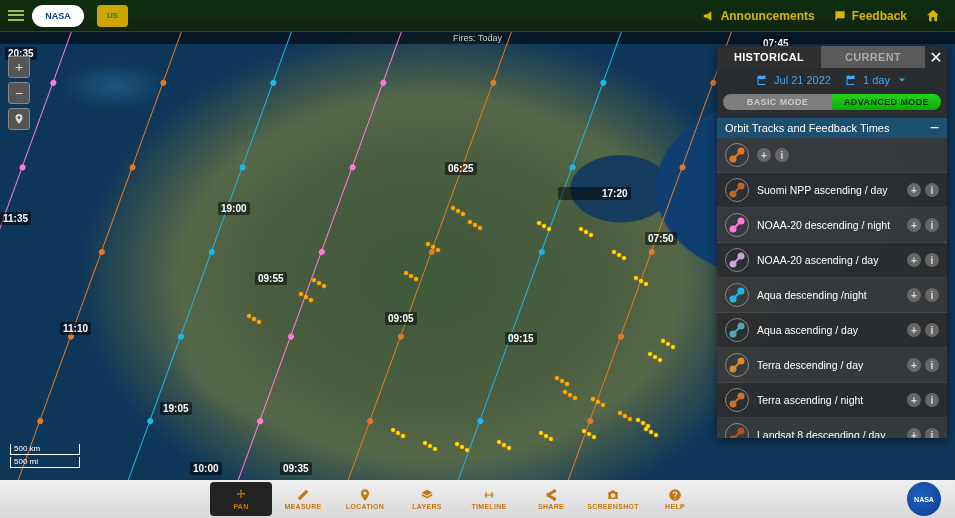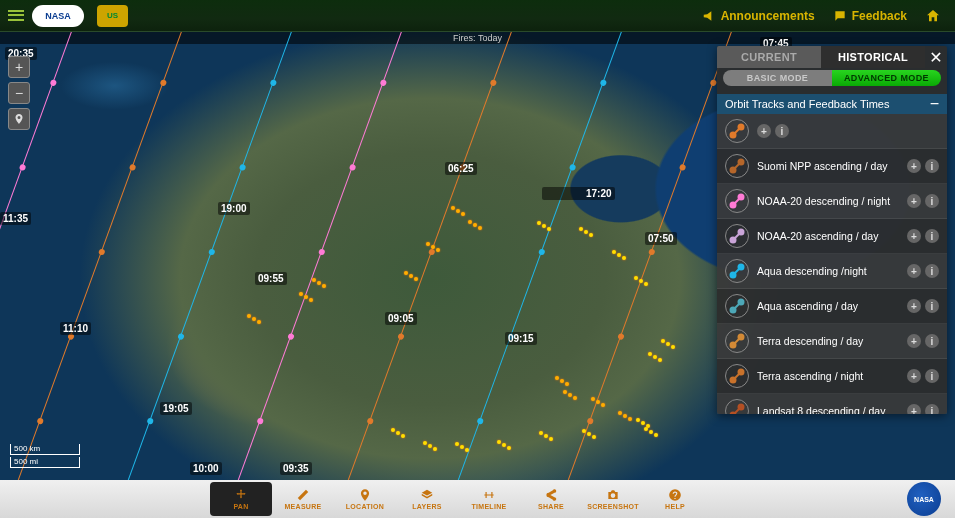--- a/index.html
+++ b/index.html
@@ -287,21 +287,21 @@
       <div class="time-lbl" style="left: 5px; top: 15px;">20:35</div>
       <div class="time-lbl" style="left: 0px; top: 180px;">11:35</div>
       <div class="time-lbl" style="left: 60px; top: 290px;">11:10</div>
       <div class="time-lbl" style="left: 218px; top: 170px;">19:00</div>
       <div class="time-lbl" style="left: 255px; top: 240px;">09:55</div>
       <div class="time-lbl" style="left: 160px; top: 370px;">19:05</div>
       <div class="time-lbl" style="left: 190px; top: 430px;">10:00</div>
       <div class="time-lbl" style="left: 280px; top: 430px;">09:35</div>
       <div class="time-lbl" style="left: 385px; top: 280px;">09:05</div>
       <div class="time-lbl" style="left: 445px; top: 130px;">06:25</div>
-      <div class="time-lbl" style="left: 542px; top: 155px; padding-left: 44px;">17:20</div>
+      <div class="time-lbl" style="left: 558px; top: 155px; padding-left: 44px;">17:20</div>
       <div class="time-lbl" style="left: 505px; top: 300px; text-align: center;">09:15</div>
       <div class="time-lbl" style="left: 645px; top: 200px;">07:50</div>
       <div class="time-lbl" style="left: 760px; top: 5px;">07:45</div>
     </div>
 
   <div class="map-ctrl">
     <div class="map-btn">+</div>
     <div class="map-btn">−</div>
     <div class="map-btn">
       <svg width="12" height="12" viewBox="0 0 24 24" fill="#ddd">
@@ -310,23 +310,40 @@
     </div>
   </div>
 
   <div class="scale">
     <div>500 km</div>
     <div>500 mi</div>
   </div>
 
   <div class="panel">
     <div class="tabs">
+      <div class="tab active">HISTORICAL</div>
       <div class="tab inactive">CURRENT</div>
-      <div class="tab active">HISTORICAL</div>
       <div class="close-x">✕</div>
+    </div>
+    <div class="date-row">
+      <div class="pick">
+        <svg viewBox="0 0 24 24">
+            <path d="M5 4h2V2h2v2h6V2h2v2h2v18H3V4h2zm0 6v10h14V10H5z"></path>
+          </svg>
+        <span>Jul 21 2022</span>
+      </div>
+      <div class="pick">
+        <svg viewBox="0 0 24 24">
+            <path d="M5 4h2V2h2v2h6V2h2v2h2v18H3V4h2zm0 6v10h14V10H5z"></path>
+          </svg>
+        <span>1 day</span>
+        <svg viewBox="0 0 24 24">
+            <path d="M6 9l6 6 6-6z"></path>
+          </svg>
+      </div>
     </div>
     <div class="mode-row">
       <div class="mode-pill">
         <div class="half basic">BASIC MODE</div>
         <div class="half adv">ADVANCED MODE</div>
       </div>
     </div>
     <div class="section-hdr">
       <span>Orbit Tracks and Feedback Times</span>
       <span class="minus">−</span>

